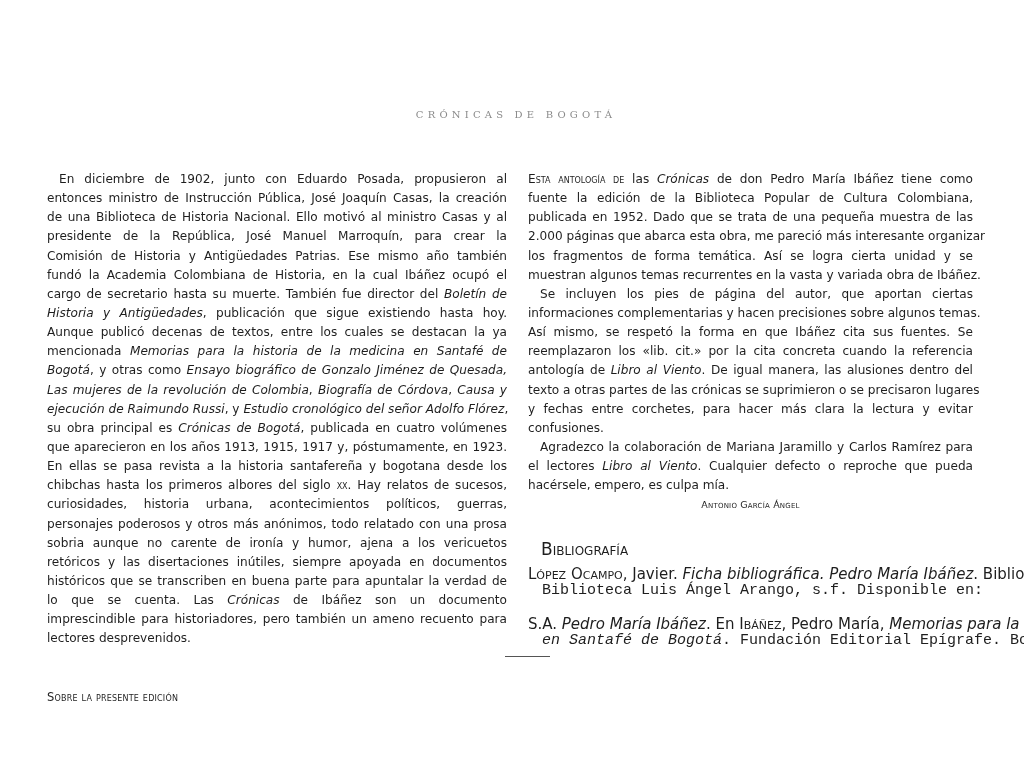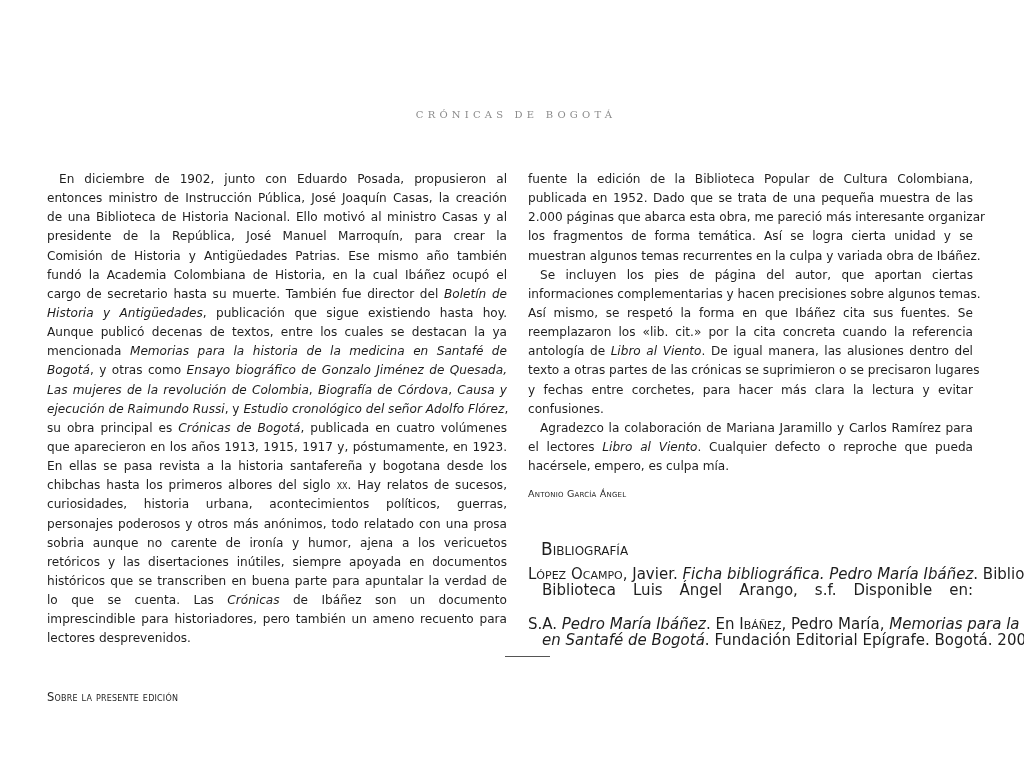--- a/index.html
+++ b/index.html
@@ -54,45 +54,44 @@
     left: 47px;
     top: 642px;
     font-size: 11.5px;
     font-variant: small-caps;
     letter-spacing: 0.2px;
     color: #1e1e1e;
     margin-top: 48px;
   }
   .signature {
     display: block;
-    text-align: left;
+    text-align: center;
     font-size: 9.5px;
     font-variant: small-caps;
-    margin-top: 8px;
     color: #1e1e1e;
     letter-spacing: 0.2px;
   }
   .biblio-head {
     position: absolute;
     left: 541px;
     top: 539px;
     font-size: 17px;
     font-variant: small-caps;
     color: #1e1e1e;
   }
   .biblio {
     position: absolute;
     left: 528px;
     width: 445px;
     font-size: 15px;
     line-height: 15.6px;
     color: #1e1e1e;
   }
   .biblio .line { height: 15.6px; }
-  .biblio .hang { padding-left: 14px; }
+  .biblio .hang { padding-left: 14px; font-family: Liberation Mono, monospace; }
   .bib1 { top: 567px; }
   .bib2 { top: 617px; }
   .footnote-rule {
     position: absolute;
     left: 505px;
     top: 656px;
     width: 45px;
     height: 1px;
     background: #555;
   }
@@ -129,25 +128,26 @@
       <span class="line"><span>lo que se cuenta. Las </span><em>Crónicas</em><span> de Ibáñez son un documento</span></span>
       <span class="line"><span>imprescindible para historiadores, pero también un ameno recuento para</span></span>
       <span class="line last"><span>lectores desprevenidos.</span></span>
     </div>
 </div>
 
 <div class="section-head">Sobre la presente edición</div>
 
 <div class="col col-right">
   <div id="right-lines">
+      <span class="line"><span class="sc">Esta antología de</span><span> las </span><em>Crónicas</em><span> de don Pedro María Ibáñez tiene como</span></span>
       <span class="line"><span>fuente la edición de la Biblioteca Popular de Cultura Colombiana,</span></span>
       <span class="line"><span>publicada en 1952. Dado que se trata de una pequeña muestra de las</span></span>
       <span class="line"><span>2.000 páginas que abarca esta obra, me pareció más interesante organizar</span></span>
       <span class="line"><span>los fragmentos de forma temática. Así se logra cierta unidad y se</span></span>
-      <span class="line last"><span>muestran algunos temas recurrentes en la culpa y variada obra de Ibáñez.</span></span>
+      <span class="line last"><span>muestran algunos temas recurrentes en la vasta y variada obra de Ibáñez.</span></span>
       <span class="line indent"><span>Se incluyen los pies de página del autor, que aportan ciertas</span></span>
       <span class="line"><span>informaciones complementarias y hacen precisiones sobre algunos temas.</span></span>
       <span class="line"><span>Así mismo, se respetó la forma en que Ibáñez cita sus fuentes. Se</span></span>
       <span class="line"><span>reemplazaron los «lib. cit.» por la cita concreta cuando la referencia</span></span>
       <span class="line"><span>antología de </span><em>Libro al Viento</em><span>. De igual manera, las alusiones dentro del</span></span>
       <span class="line"><span>texto a otras partes de las crónicas se suprimieron o se precisaron lugares</span></span>
       <span class="line"><span>y fechas entre corchetes, para hacer más clara la lectura y evitar</span></span>
       <span class="line last"><span>confusiones.</span></span>
       <span class="line indent"><span>Agradezco la colaboración de Mariana Jaramillo y Carlos Ramírez para</span></span>
       <span class="line"><span>el lectores </span><em>Libro al Viento</em><span>. Cualquier defecto o reproche que pueda</span></span>

